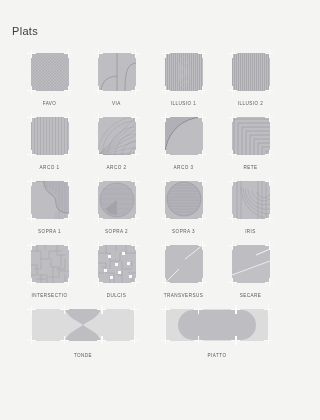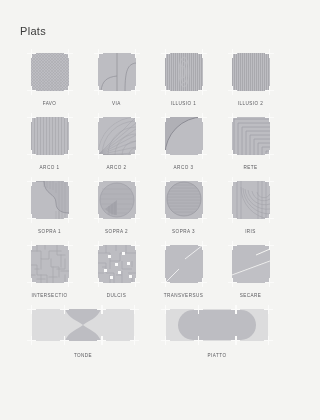--- a/index.html
+++ b/index.html
@@ -4,21 +4,21 @@
 <style>
   html,body{margin:0;padding:0;}
   body{
     width:300px;height:420px;
     background:#f4f4f2;
     font-family:"Liberation Sans","DejaVu Sans",sans-serif;
     overflow:hidden;
     position:relative;
   }
   #page-title{
-    position:absolute;left:20px;top:25px;
+    position:absolute;left:12px;top:25px;
     font-size:11px;color:#3b3b3b;letter-spacing:.3px;
   }
   .grid{position:absolute;left:0;top:50px;width:300px;}
   .row{display:flex;justify-content:center;gap:0;margin-bottom:8px;}
   .cell{width:67px;display:flex;flex-direction:column;align-items:center;}
   .cell.wide{width:134px;}
   .tilewrap{position:relative;width:44px;height:44px;}
   .cell.wide .tilewrap{width:110px;height:38px;}
   .tile{position:absolute;left:3px;top:3px;width:38px;height:38px;
         background:#bdbdc2;overflow:hidden;}

